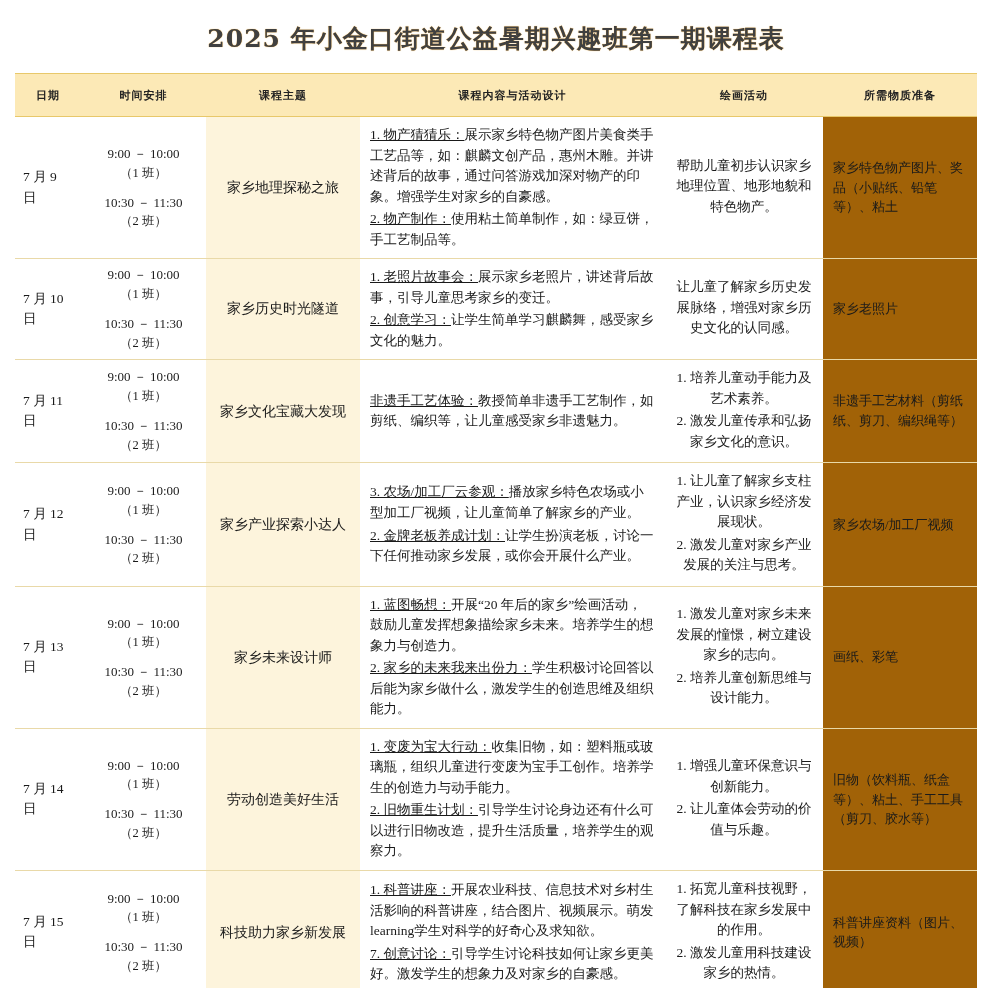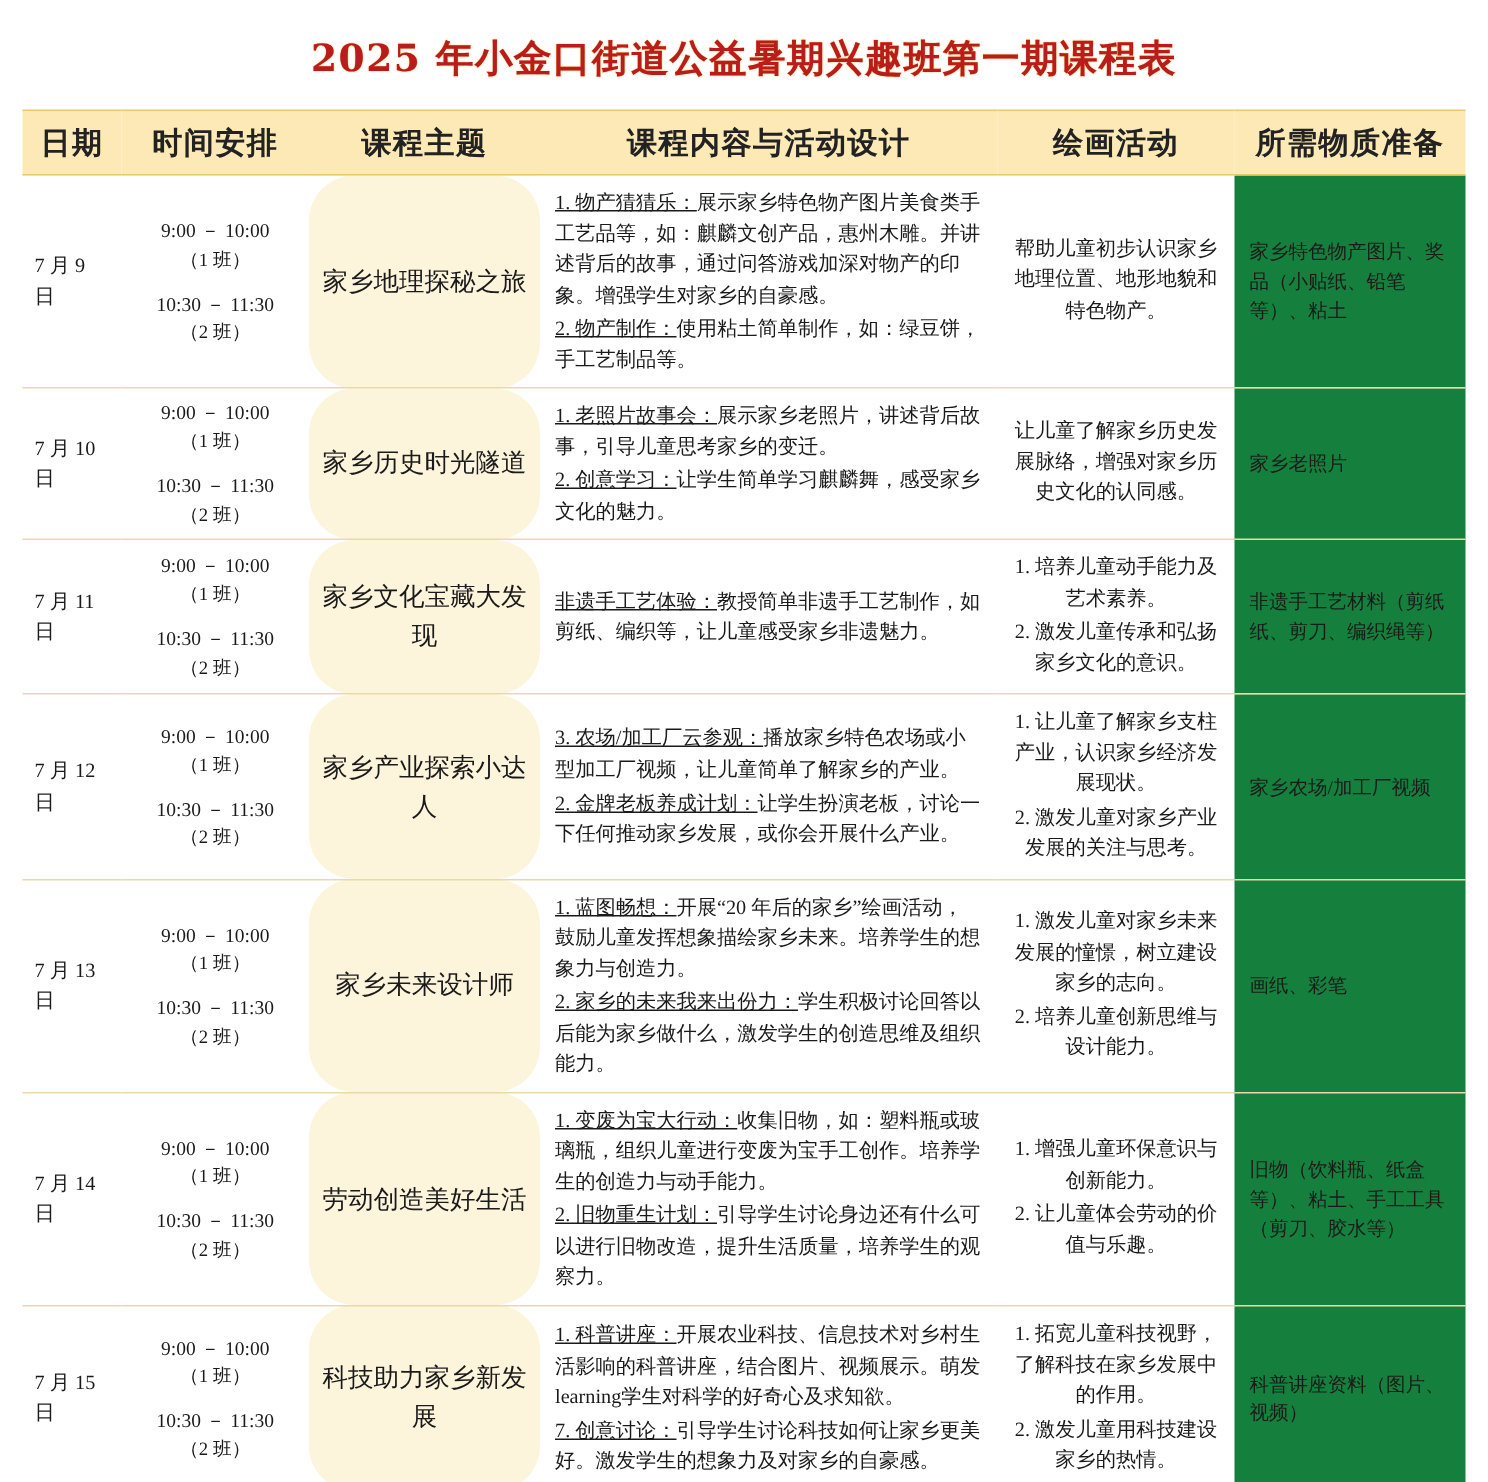--- a/index.html
+++ b/index.html
@@ -8,21 +8,21 @@
     background:#ffffff;
     font-family:"Liberation Serif","DejaVu Serif",serif;
     color:#1a1a1a;
     overflow:hidden;
   }
   #title{
     text-align:center;
     font-family:"DejaVu Serif",serif;
     font-weight:bold;
     font-size:25px;
-    color:#b91c1c;
+    color:#404040;
     letter-spacing:1px;
     padding-top:22px;
     padding-bottom:18px;
     text-shadow:0 0 1px #f5a623;
   }
   table{
     border-collapse:collapse;
     width:962px;
     margin:0 auto;
     table-layout:fixed;
@@ -30,43 +30,43 @@
   col.c-date{width:66px;}
   col.c-time{width:125px;}
   col.c-topic{width:154px;}
   col.c-content{width:305px;}
   col.c-goal{width:158px;}
   col.c-mat{width:154px;}
 
   thead th{
     background:#fce9b6;
     font-weight:bold;
-    font-size:20px;
+    font-size:11px;
     color:#222;
     height:40px;
     border-top:1px solid #e8c86a;
     border-bottom:1px solid #e8c86a;
     text-align:center;
     vertical-align:middle;
     letter-spacing:1px;
   }
   tbody td{
     border-bottom:1px solid #e9d9a8;
     font-size:13.5px;
     line-height:1.52;
     vertical-align:middle;
     padding:6px 8px;
     background:#ffffff;
   }
   td.date{ text-align:left; font-size:13.5px; }
   td.time{ text-align:center; font-size:13px; padding:4px 2px; }
-  td.topic{ text-align:center; font-size:17px; background:#fdf4dc;border-radius:30px; }
+  td.topic{ text-align:center; font-size:14px; background:#fdf4dc; }
   td.content{ text-align:left; padding:8px 10px; }
   td.goal{ text-align:center; padding:8px 10px; }
-  td.mat{ text-align:left; padding:8px 10px; background:#15803d; font-size:13px;}
+  td.mat{ text-align:left; padding:8px 10px; background:#a16207; font-size:13px;}
   .time-block{ margin:2px 0 10px 0;}
   .time-block:last-child{margin-bottom:2px;}
   .time-line{white-space:nowrap;}
   .time-cls{font-size:12.5px;}
   .u{ text-decoration:underline; }
   .p{ margin:0 0 2px 0; }
   .p2{ margin:0; }
   .goalline{ margin:0 0 2px 0; }
   .section-split td{ border-top:1px solid #d9b94e; }
   tbody tr:last-child td{ border-bottom:1px solid #e9d9a8; }

